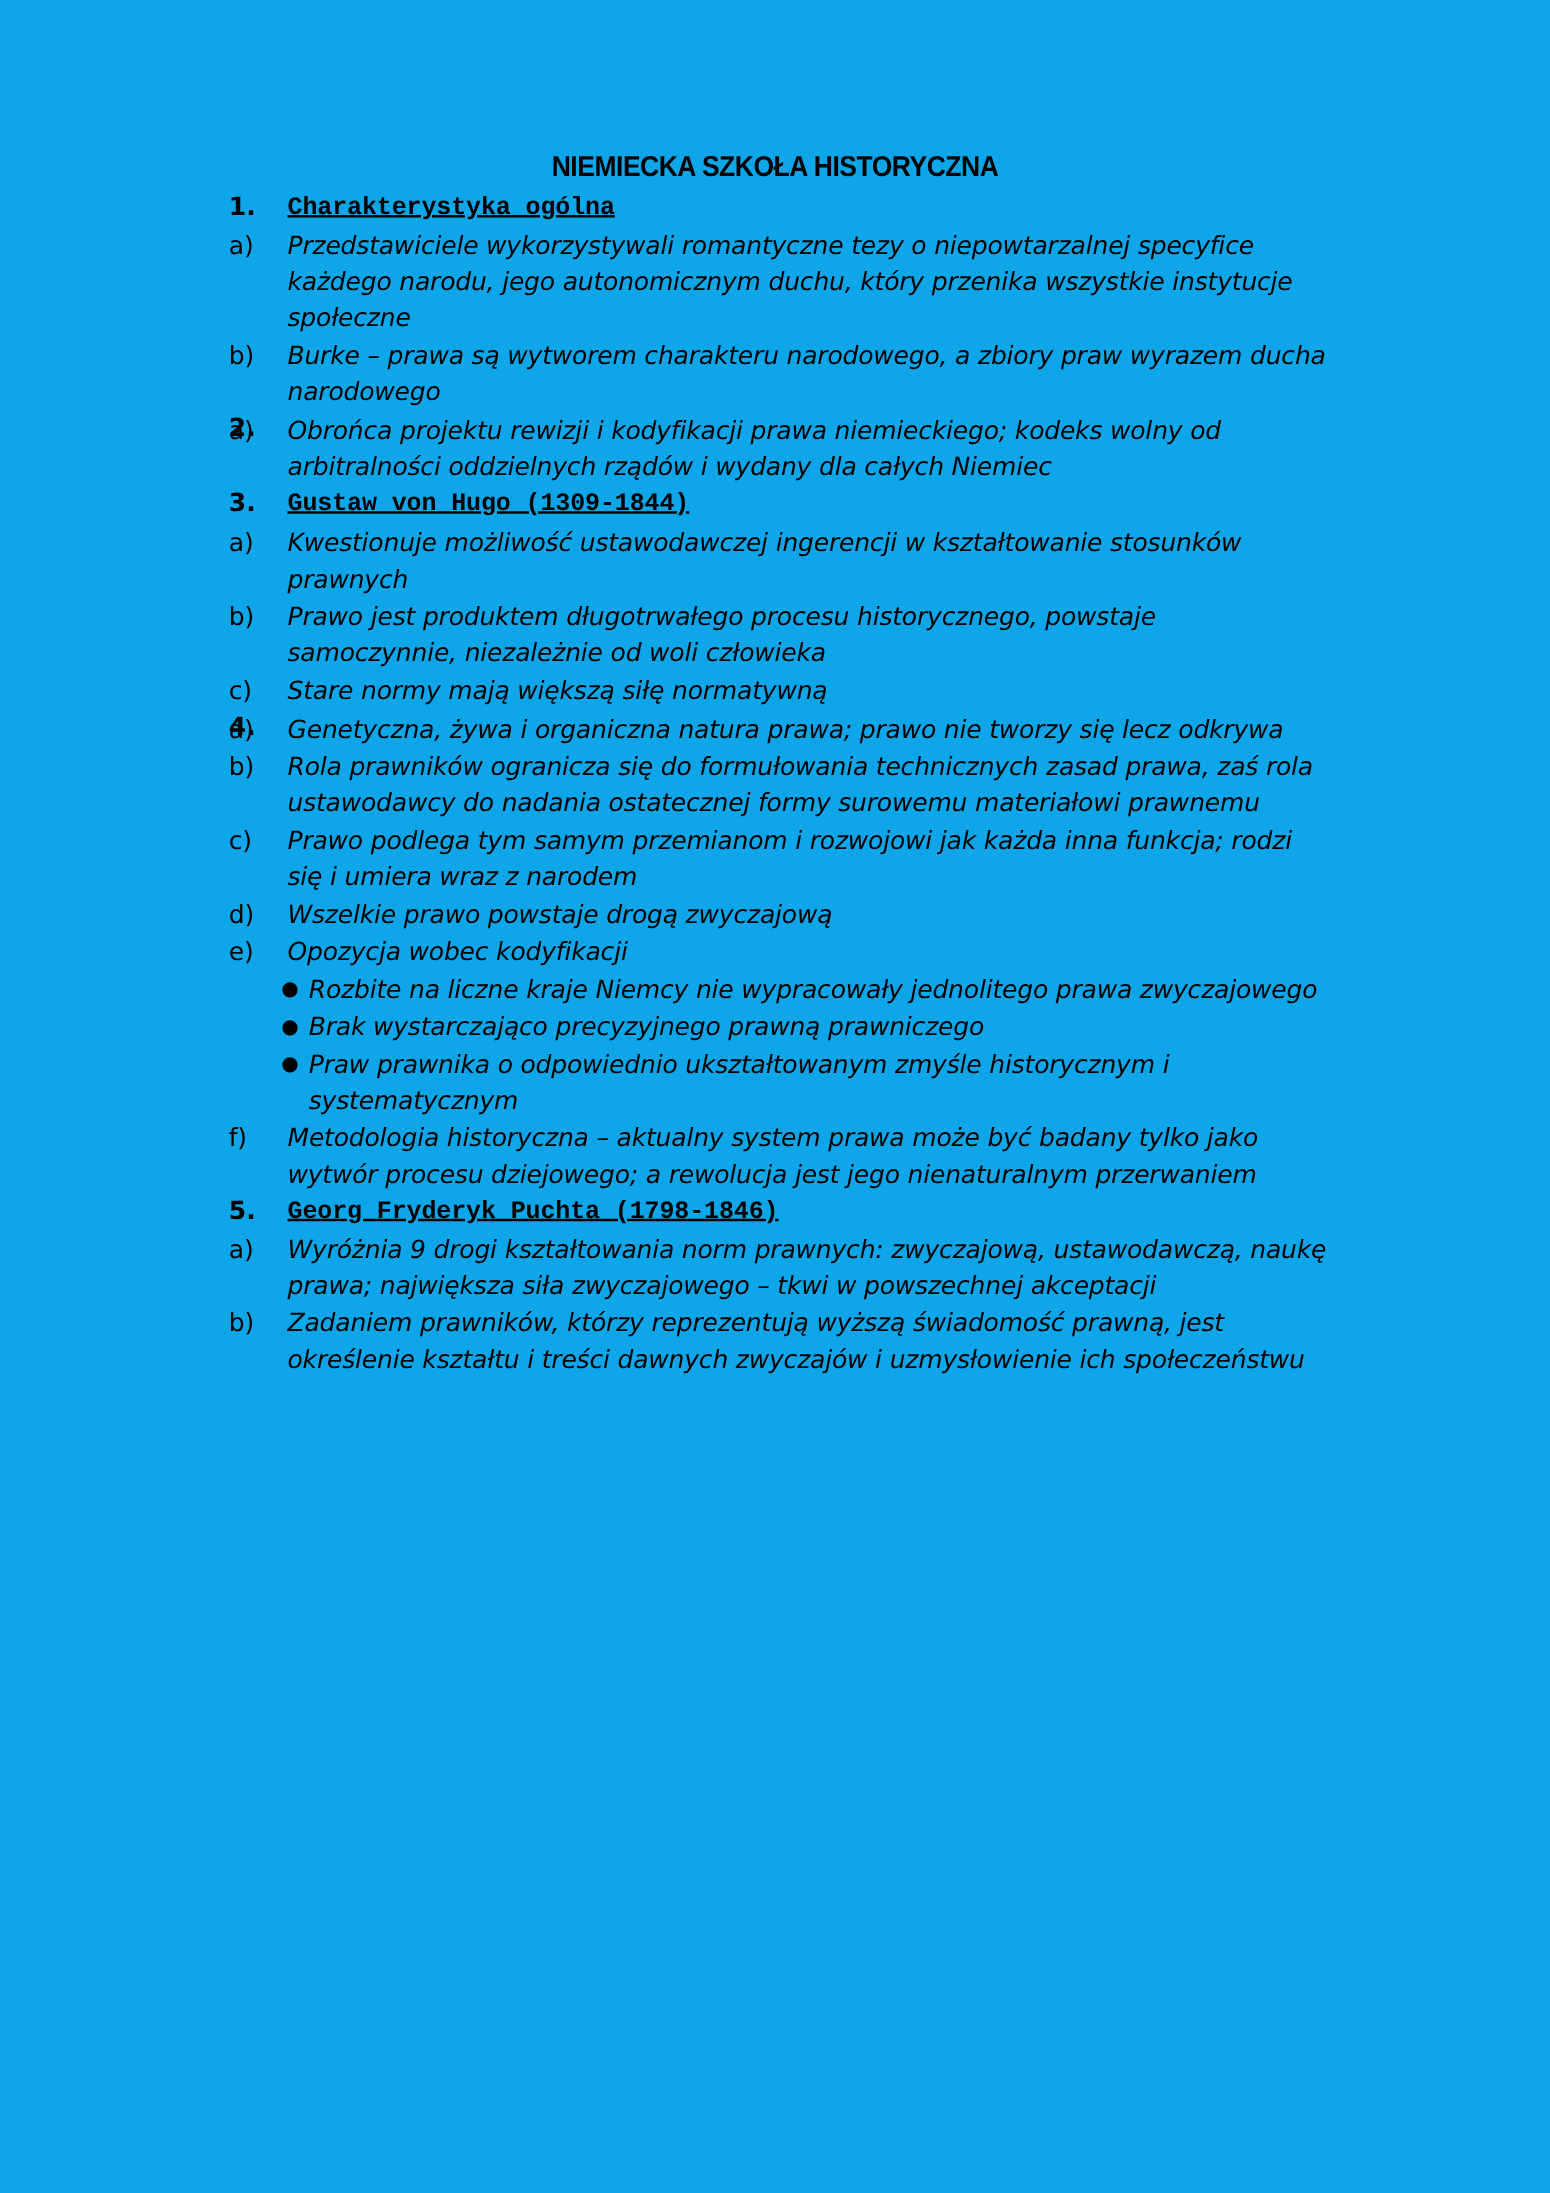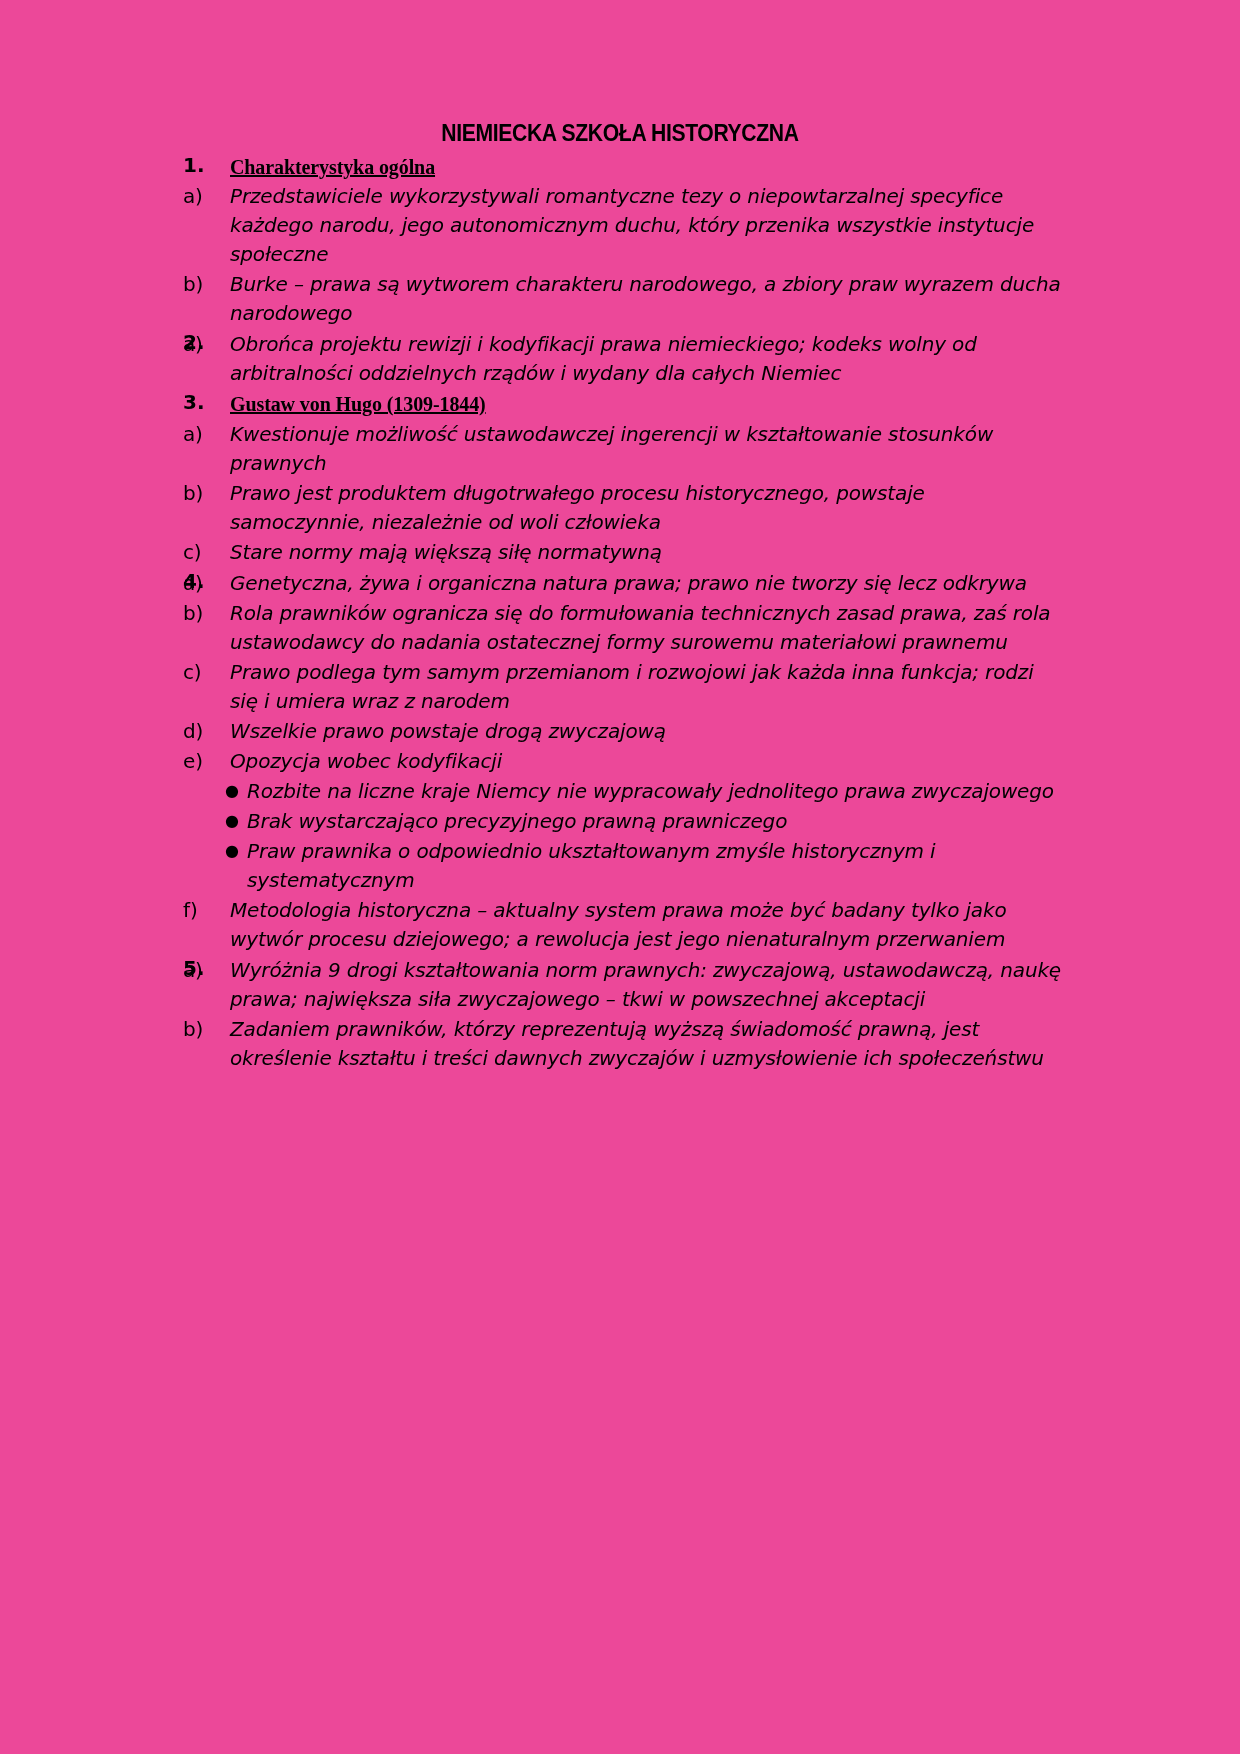--- a/index.html
+++ b/index.html
@@ -4,21 +4,21 @@
 <style>
   html, body {
     margin: 0;
     padding: 0;
     background: #ffffff;
   }
   .page {
     width: 1240px;
     height: 1754px;
     box-sizing: border-box;
-    background: #ec4899;
+    background: #0ea5e9;
     position: relative;
     padding: 120px 175px 0 175px;
     font-family: "DejaVu Sans", sans-serif;
     color: #000000;
   }
   .doc-title {
     text-align: center;
     font-weight: bold;
     font-size: 23px;
     letter-spacing: -0.4px;
@@ -42,21 +42,21 @@
     top: 0;
     font-weight: bold;
     font-size: 20px;
     font-family: "DejaVu Sans", sans-serif;
   }
   .num-head {
     font-weight: bold;
     font-size: 20px;
     text-decoration: underline;
     line-height: 1.42;
-    font-family: Liberation Serif, serif;
+    font-family: Liberation Mono, monospace;
     letter-spacing: -0.1px;
   }
   .sub-list {
     list-style: none;
     margin: 0;
     padding: 0;
   }
   .letter-item {
     position: relative;
     padding-left: 55px;
@@ -188,20 +188,21 @@
         </li>
       </ul>
       <li class="letter-item">
         <span class="letter-marker">f)</span>
         <span class="text-line">Metodologia historyczna – aktualny system prawa może być badany tylko jako wytwór procesu dziejowego; a rewolucja jest jego nienaturalnym przerwaniem</span>
       </li>
     </ul>
 
     <li class="num-item">
       <span class="num-marker">5.</span>
+      <span class="num-head">Georg Fryderyk Puchta (1798-1846)</span>
     </li>
     <ul class="sub-list">
       <li class="letter-item">
         <span class="letter-marker">a)</span>
         <span class="text-line">Wyróżnia 9 drogi kształtowania norm prawnych: zwyczajową, ustawodawczą, naukę prawa; największa siła zwyczajowego – tkwi w powszechnej akceptacji</span>
       </li>
       <li class="letter-item">
         <span class="letter-marker">b)</span>
         <span class="text-line">Zadaniem prawników, którzy reprezentują wyższą świadomość prawną, jest określenie kształtu i treści dawnych zwyczajów i uzmysłowienie ich społeczeństwu</span>
       </li>

